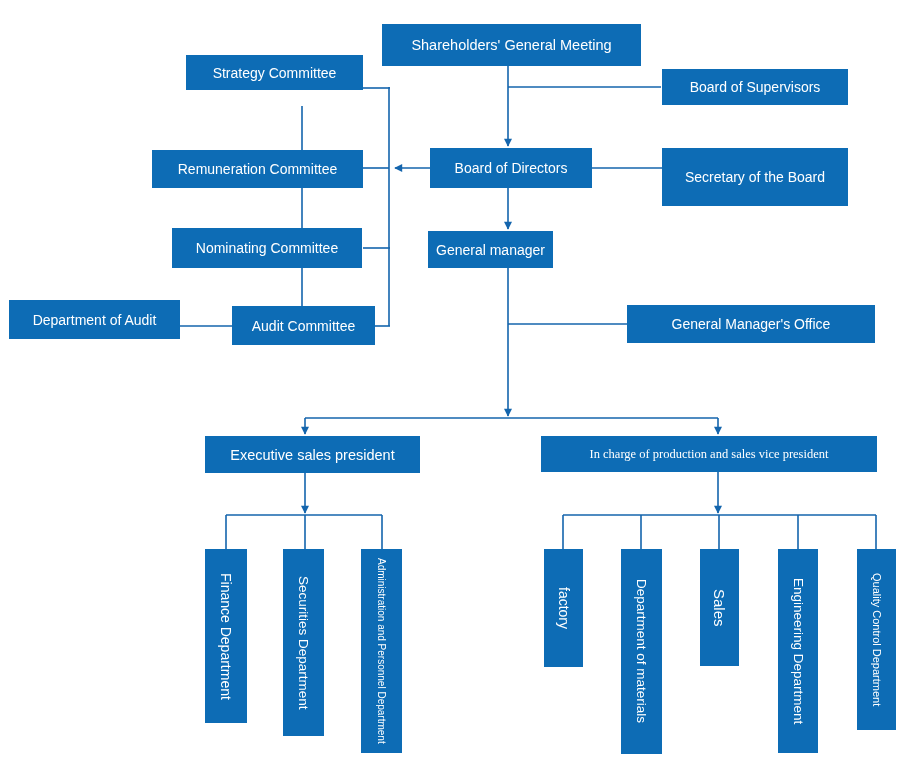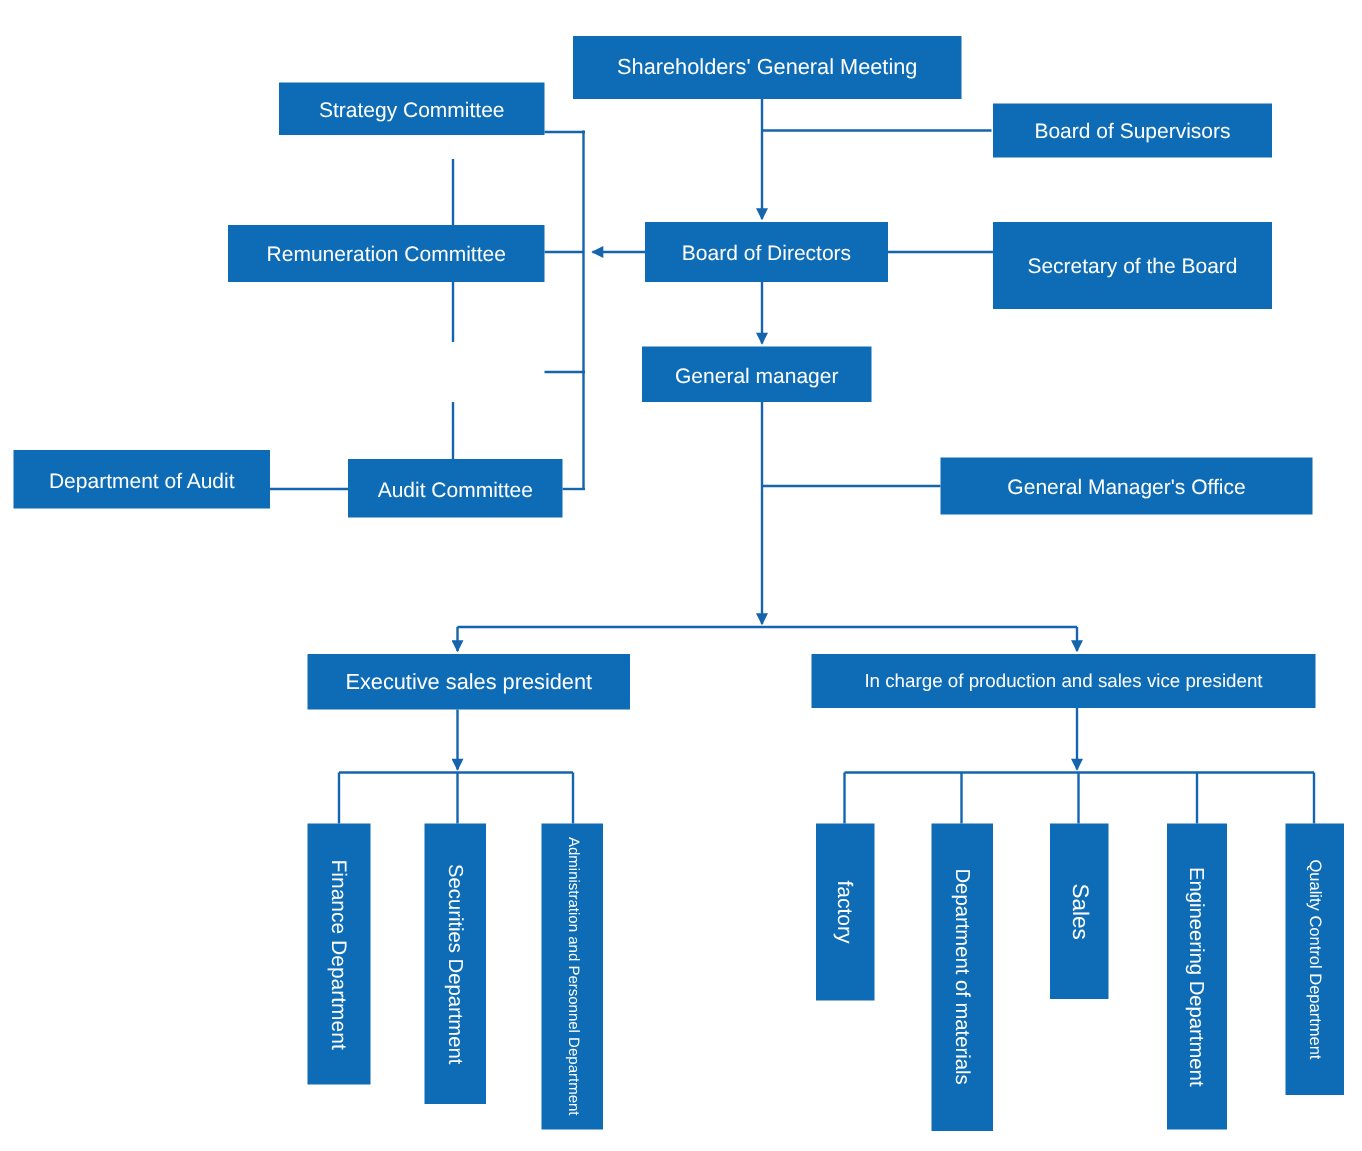--- a/index.html
+++ b/index.html
@@ -17,21 +17,21 @@
   .connectors line,.connectors path.ln{stroke:var(--line);stroke-width:1.6;fill:none;}
   .connectors marker path{fill:var(--line);stroke:none;}
   .node{
     position:absolute;background:var(--box);color:var(--text);
     display:flex;align-items:center;justify-content:center;
     font-size:14px;white-space:nowrap;box-sizing:border-box;text-align:center;
   }
   .node.vert{writing-mode:vertical-rl;}
   .fs15{font-size:14.5px;}
   .fs13{font-size:13.5px;}
-  .fs12{font-size:12.5px;}
+  .fs12{font-size:12.5px;font-family:Liberation Serif, serif;}
   .fs11{font-size:11px;}
   .fs10{font-size:10px;}
   .fsSales{font-size:15px;}
 </style>
 </head>
 <body>
 
 <div class="canvas">
 
   <svg class="connectors" width="908" height="767" viewBox="0 0 908 767">
@@ -91,22 +91,23 @@
   <div class="node" style="left:186px;top:55px;width:177px;height:35px">Strategy Committee</div>
 
   <div class="node" style="left:662px;top:69px;width:186px;height:36px">Board of Supervisors</div>
 
   <div class="node" style="left:152px;top:150px;width:211px;height:38px">Remuneration Committee</div>
 
   <div class="node" style="left:430px;top:148px;width:162px;height:40px">Board of Directors</div>
 
   <div class="node" style="left:662px;top:148px;width:186px;height:58px">Secretary of the Board</div>
 
+  <div class="node" style="left:172px;top:228px;width:190px;height:40px">Nominating Committee</div>
 
-  <div class="node" style="left:428px;top:231px;width:153px;height:37px">General manager</div>
+  <div class="node" style="left:428px;top:231px;width:125px;height:37px">General manager</div>
 
   <div class="node" style="left:9px;top:300px;width:171px;height:39px">Department of Audit</div>
 
   <div class="node" style="left:232px;top:306px;width:143px;height:39px">Audit Committee</div>
 
   <div class="node" style="left:627px;top:305px;width:248px;height:38px">General Manager's Office</div>
 
   <div class="node fs15" style="left:205px;top:436px;width:215px;height:37px">Executive sales president</div>
 
   <div class="node fs12" style="left:541px;top:436px;width:336px;height:36px">In charge of production and sales vice president</div>

